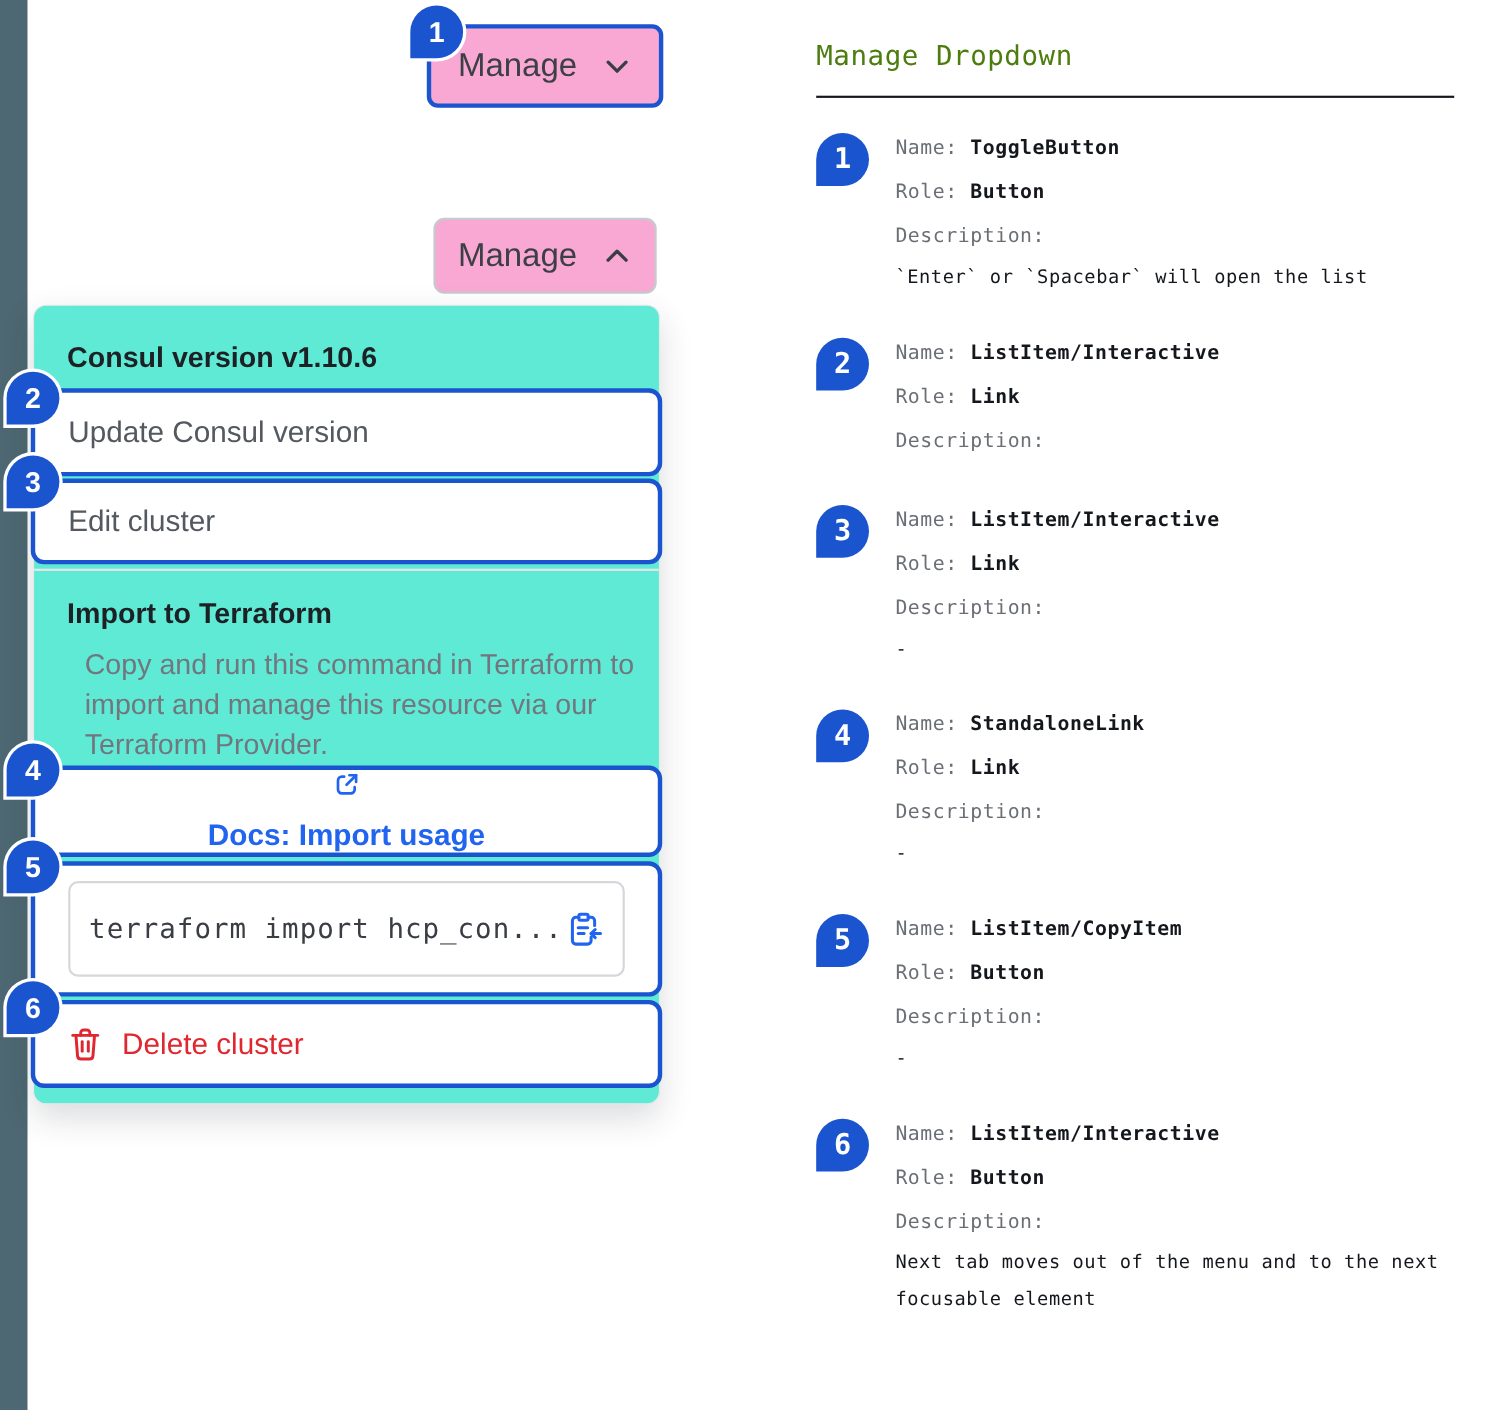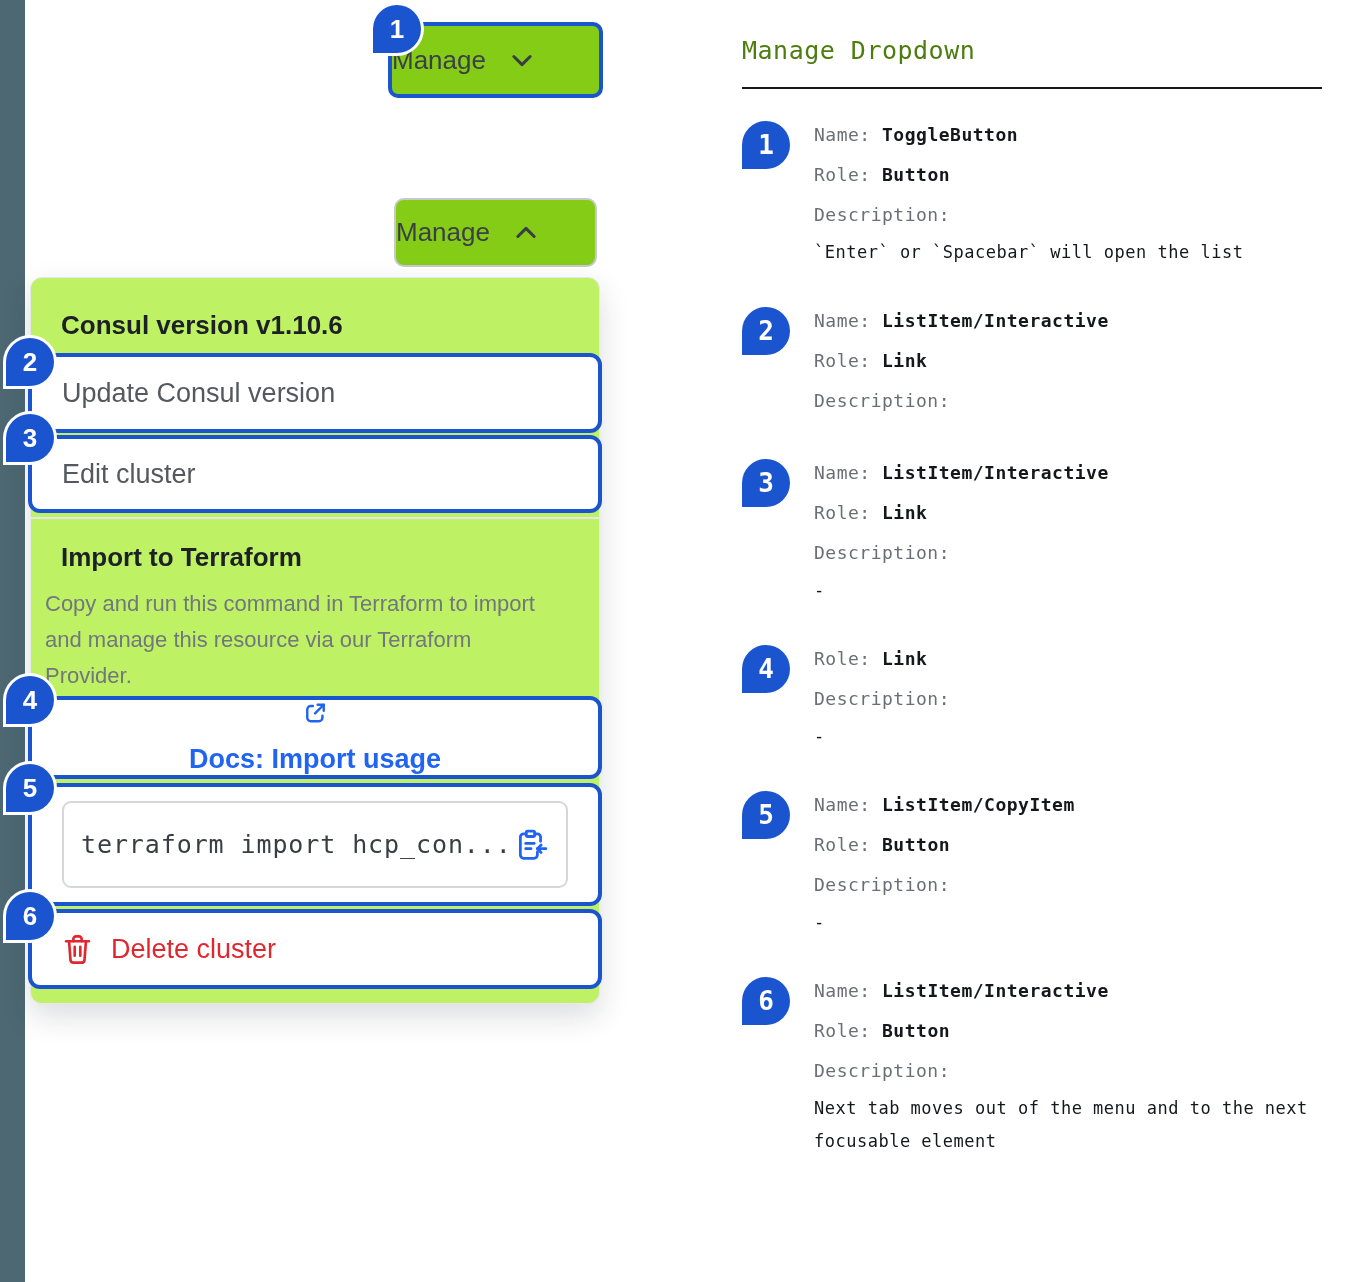--- a/index.html
+++ b/index.html
@@ -35,43 +35,43 @@
   }
   .badge.inline {
     position: static;
     flex: 0 0 48px;
     box-shadow: none;
   }
 
   
   .btn {
     position: absolute;
-    display: flex; align-items: center; justify-content: flex-start;
+    display: flex; align-items: center; justify-content: center;
     gap: 22px;
-    background: #84cc16;
+    background: #f9a8d4;
     color: #3c4046;
-    font-size: 26px;
+    font-size: 30px;
     border-radius: 10px;
   }
   .btn-focused {
     left: 388px; top: 22px; width: 215px; height: 76px;
     border: 4px solid #1b54cf;
   }
   .btn-open {
     left: 394px; top: 198px; width: 203px; height: 69px;
     border: 2px solid #c7c9cd;
   }
   .chev { display: block; }
 
   
   .panel {
     position: absolute;
     left: 30px; top: 277px;
     width: 570px; height: 727px;
-    background: #bef264;
+    background: #5eead4;
     border: 1px solid #e6e8eb;
     border-radius: 12px;
     box-shadow: 0 12px 30px rgba(28, 36, 48, 0.16);
     z-index: 10;
   }
   .panel-header {
     position: absolute;
     left: 30px; top: 32px;
     font-size: 26px; font-weight: bold; color: #1d2025;
   }
@@ -96,23 +96,23 @@
     left: 0; right: 0; top: 239px;
     border-top: 2px solid #e4e6e9;
   }
   .section-header {
     position: absolute;
     left: 30px; top: 264px;
     font-size: 26px; font-weight: bold; color: #1d2025;
   }
   .section-desc {
     position: absolute;
-    left: 14px; top: 308px;
+    left: 46px; top: 308px;
     width: 508px;
-    font-size: 22px; line-height: 36px;
+    font-size: 26px; line-height: 36px;
     color: #72767e;
   }
   .docs-link-label {
     font-size: 27px; font-weight: 600; color: #2064f0;
   }
   .code-field {
     flex: 1;
     height: 87px;
     border: 2px solid #d5d7da;
     border-radius: 9px;
@@ -296,20 +296,21 @@
         <div class="annot-row"><span class="annot-label">Description:</span></div>
         <div class="annot-desc">-</div>
       </div>
     </div>
 
     <div class="annot-item">
       <div class="badge inline">
           <span>4</span>
         </div>
       <div class="annot-body">
+        <div class="annot-row"><span class="annot-label">Name:</span> <span class="annot-value">StandaloneLink</span></div>
         <div class="annot-row"><span class="annot-label">Role:</span> <span class="annot-value">Link</span></div>
         <div class="annot-row"><span class="annot-label">Description:</span></div>
         <div class="annot-desc">-</div>
       </div>
     </div>
 
     <div class="annot-item">
       <div class="badge inline">
           <span>5</span>
         </div>

